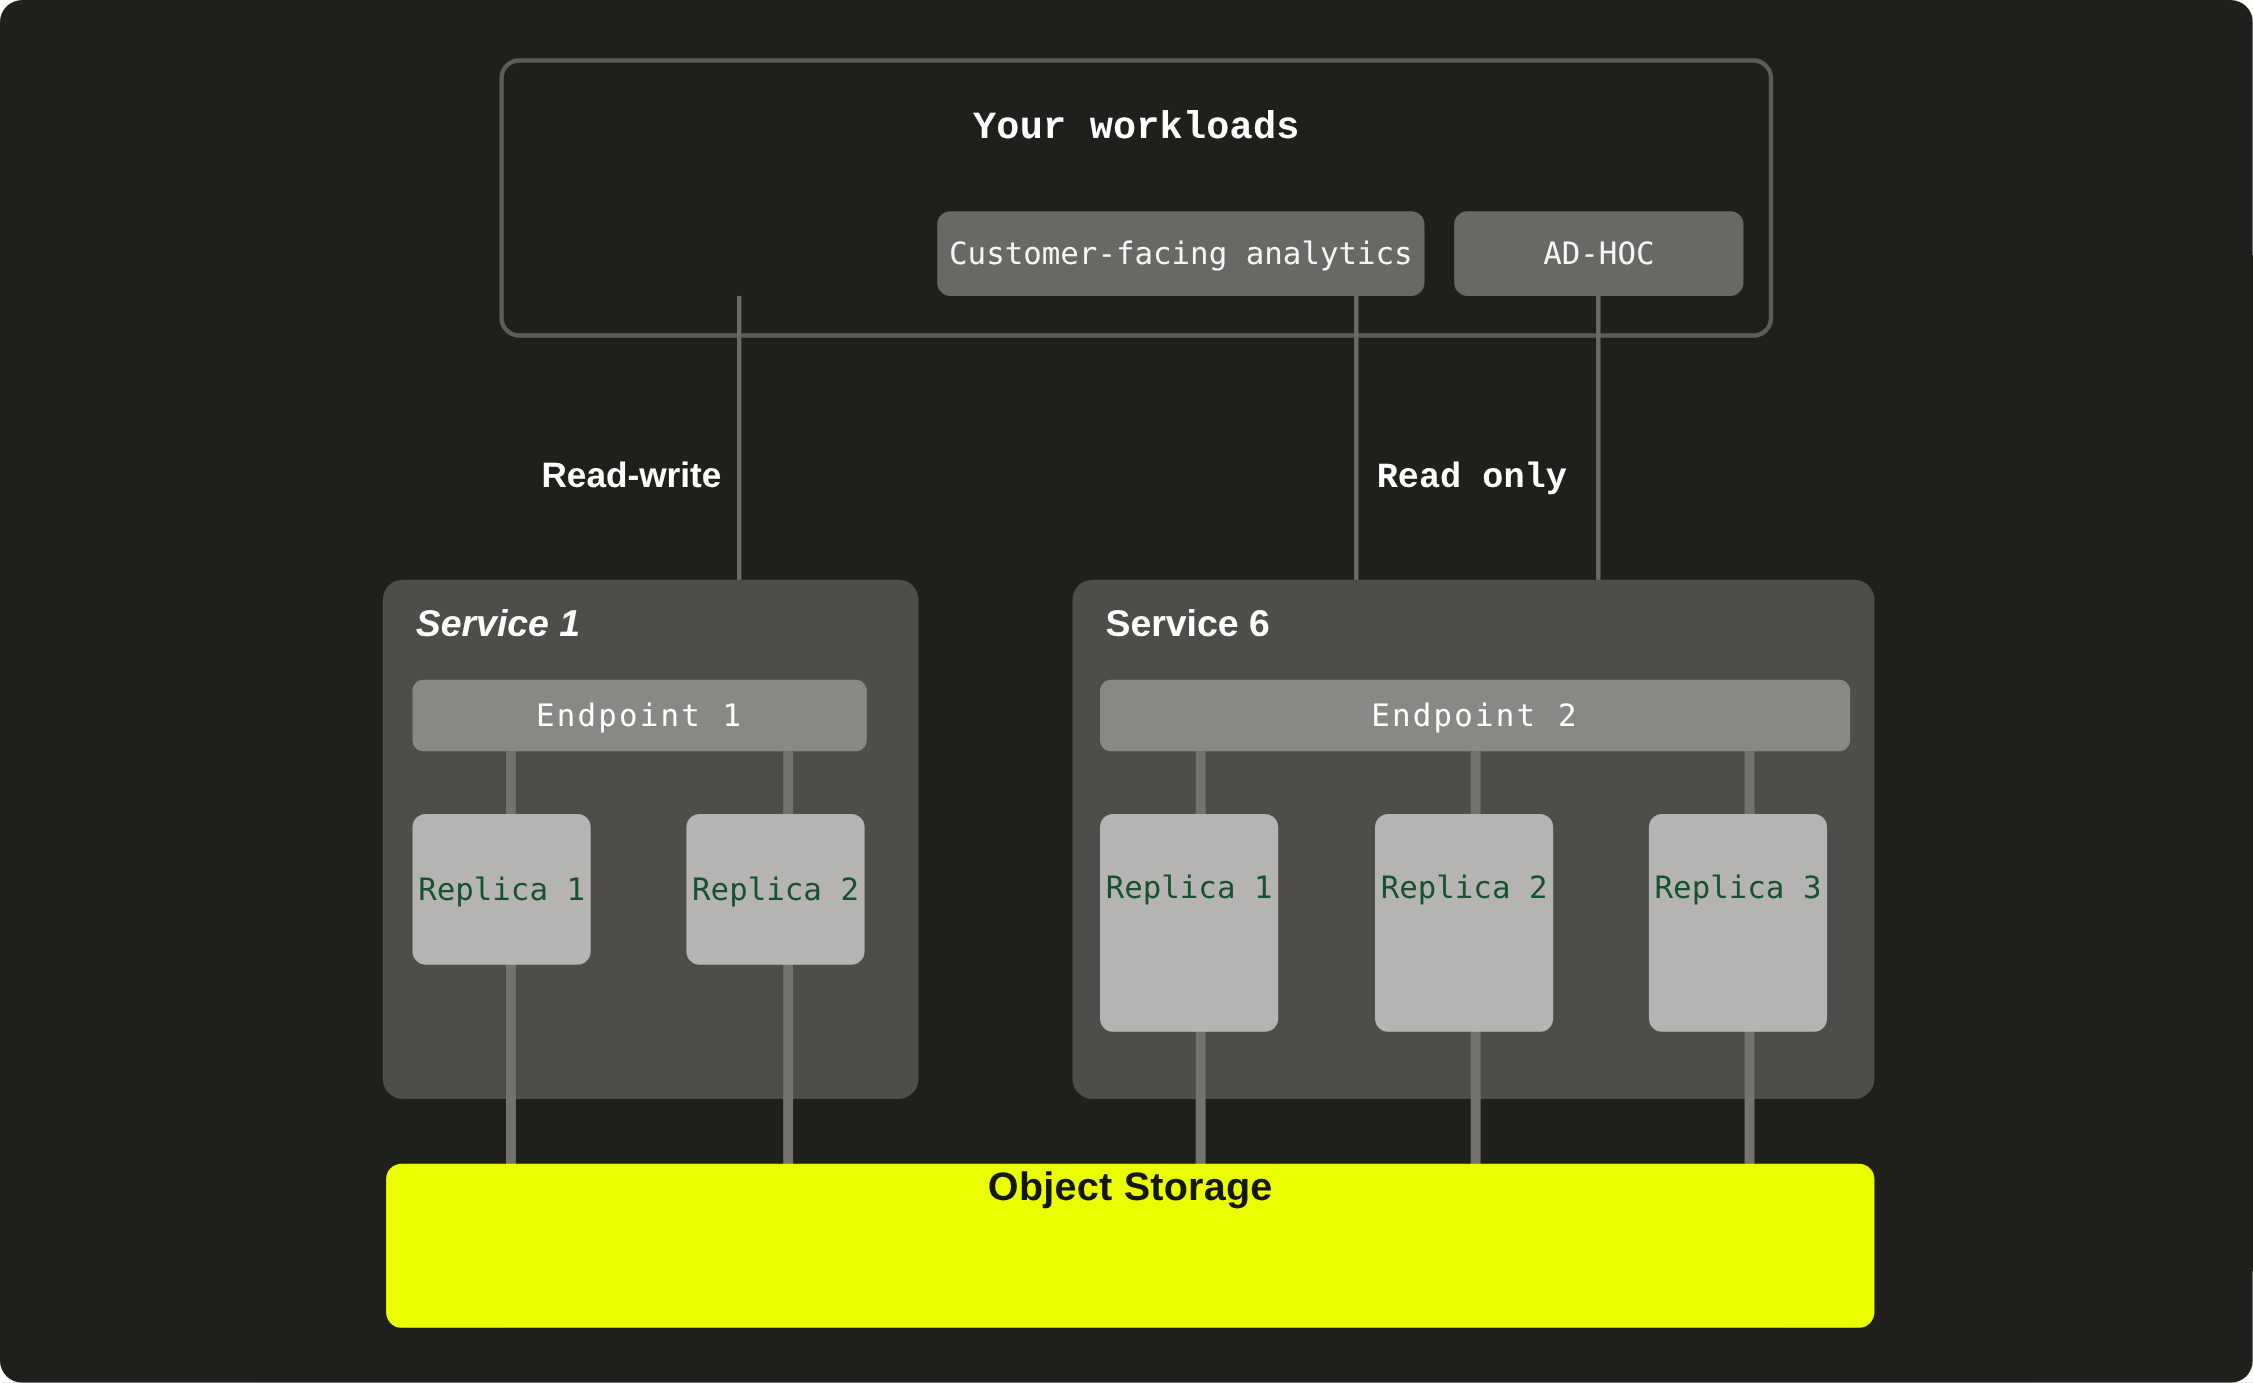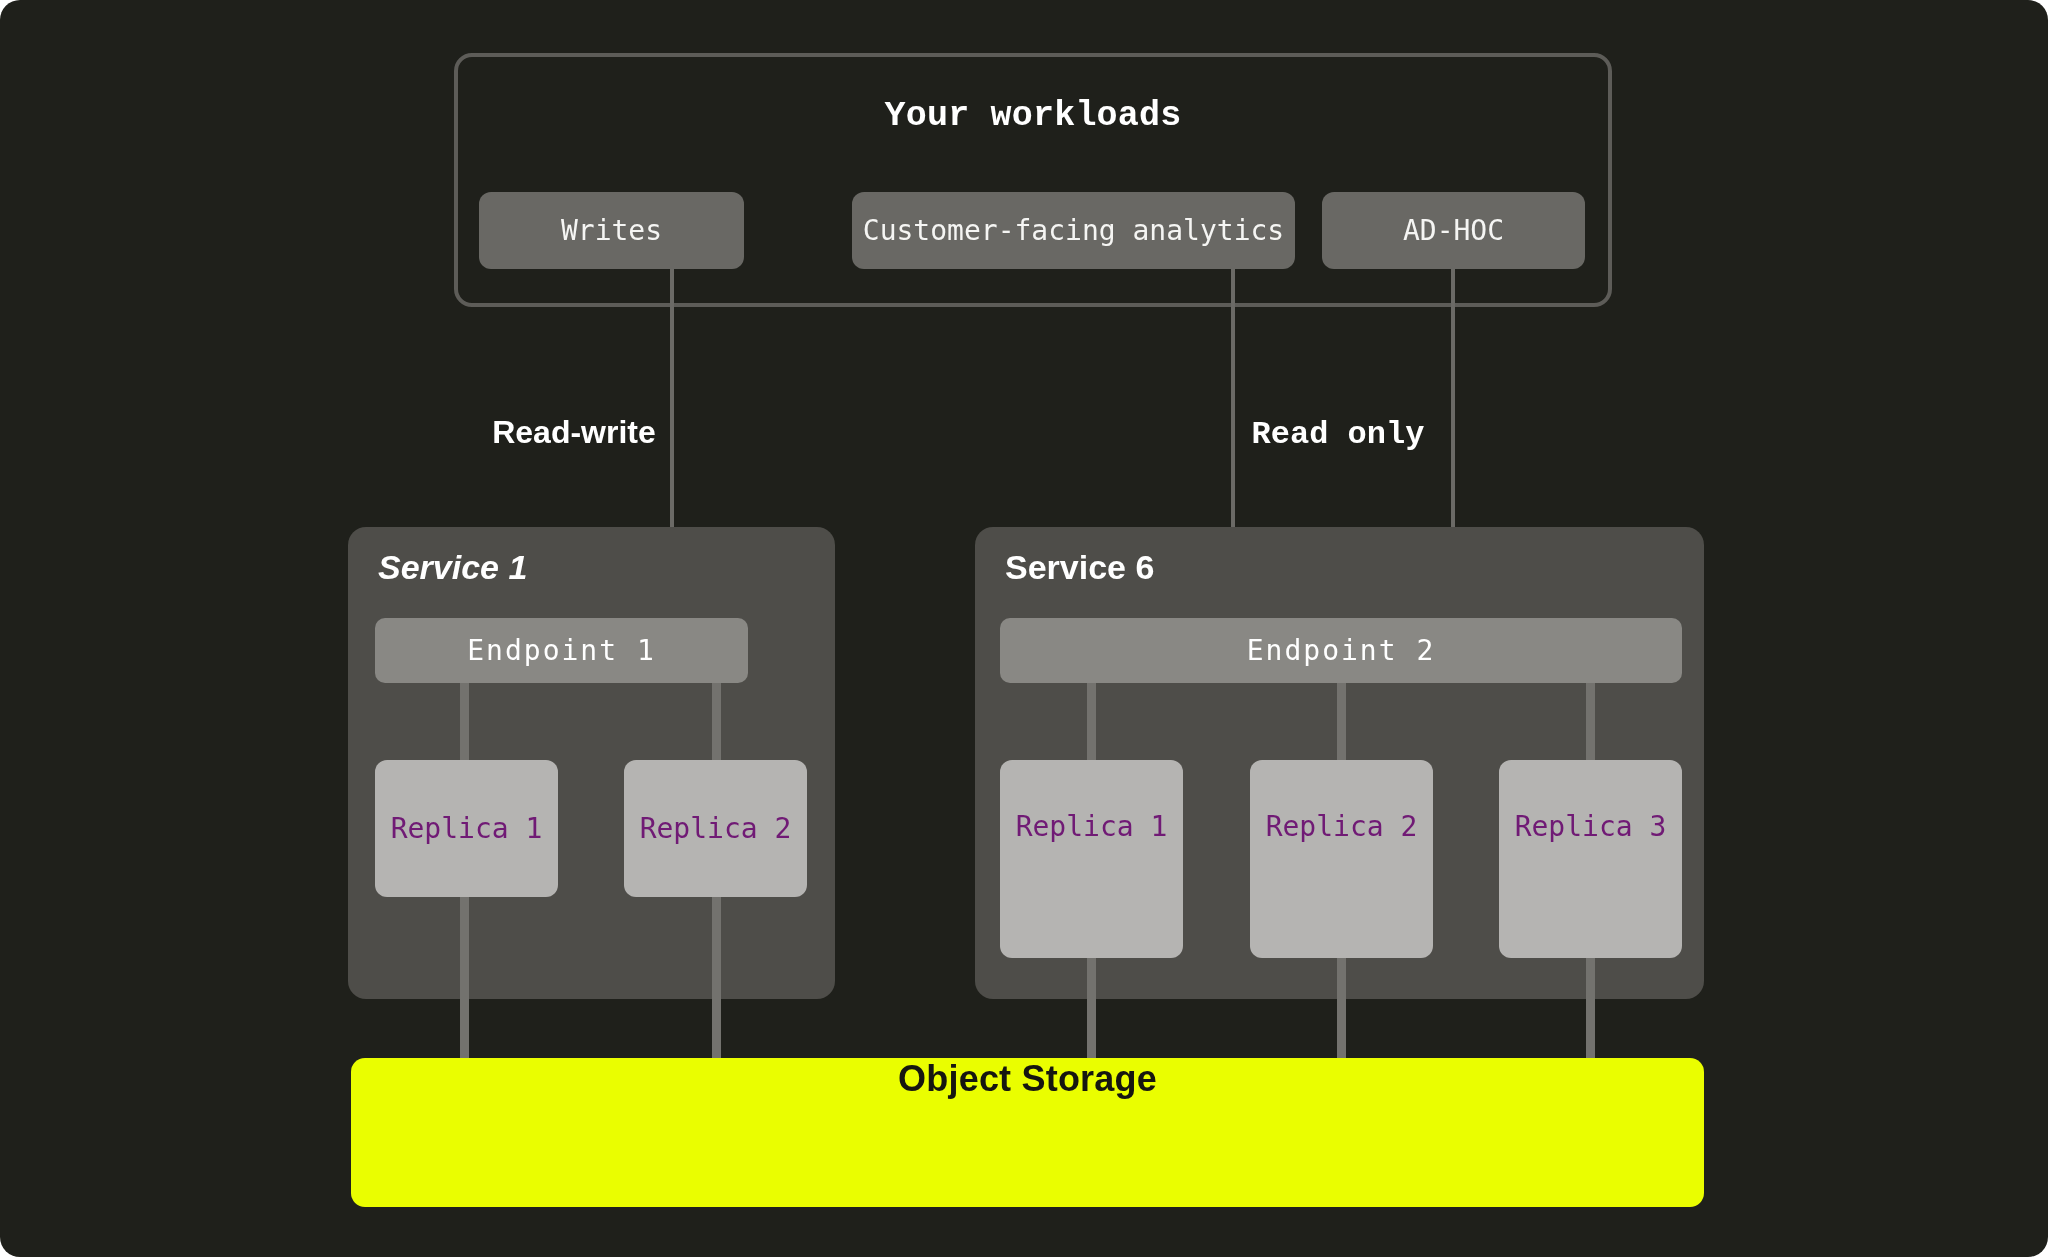--- a/index.html
+++ b/index.html
@@ -37,43 +37,42 @@
   .service-title{top:548px;font-size:34px;font-weight:700;color:#ffffff;}
   #title-s1{left:378px;font-style:italic;} #title-s2{left:1005px;}
   
   .conn{top:683px;width:9px;height:377px;background:#73726e;}
   #conn-1{left:460px;} #conn-2{left:712px;}
   #conn-3{left:1087px;} #conn-4{left:1337px;} #conn-5{left:1586px;}
   
   .endpoint{top:618px;height:65px;background:#898884;border-radius:10px;
     color:#ffffff;font-family:"DejaVu Sans Mono", monospace;font-size:28px;
     display:flex;align-items:center;justify-content:center;letter-spacing:2px;}
-  #endpoint-1{left:375px;width:373px;}
+  #endpoint-1{left:375px;width:413px;}
   #endpoint-2{left:1000px;width:682px;}
   
-  .replica{top:760px;width:183px;background:#b5b4b2;border-radius:12px;
-    color:#701a75;font-family:"DejaVu Sans Mono", monospace;font-size:28px;
+  .replica{top:740px;width:162px;background:#b5b4b2;border-radius:12px;
+    color:#14532d;font-family:"DejaVu Sans Mono", monospace;font-size:28px;
     display:flex;justify-content:center;white-space:nowrap;}
   .replica.short{height:137px;align-items:center;}
   .replica.tall{height:198px;align-items:flex-start;padding-top:50px;}
   #s1-r1{left:375px;} #s1-r2{left:624px;}
   #s2-r1{left:1000px;} #s2-r2{left:1250px;} #s2-r3{left:1499px;}
   
   .storage{left:351px;top:1058px;width:1353px;height:149px;background:#eafe00;
     border-radius:14px;display:flex;justify-content:center;}
   .storage-label{font-size:36px;font-weight:700;color:#161610;letter-spacing:.2px;}
 </style>
 </head>
 <body>
 
 <div class="canvas">
 
   <div class="abs workloads-box"></div>
   <div class="abs workloads-title">Your workloads</div>
-  <div class="abs wl-btn" id="btn-writes">Writes</div>
   <div class="abs wl-btn" id="btn-cfa">Customer-facing analytics</div>
   <div class="abs wl-btn" id="btn-adhoc">AD-HOC</div>
 
   <div class="abs flow-line" id="flow-a"></div>
   <div class="abs flow-line" id="flow-b"></div>
   <div class="abs flow-line" id="flow-c"></div>
   <div class="abs arrow-head" id="head-a"></div>
   <div class="abs arrow-head" id="head-b"></div>
   <div class="abs arrow-head" id="head-c"></div>
   <div class="abs edge-label" id="lbl-rw">Read-write</div>

